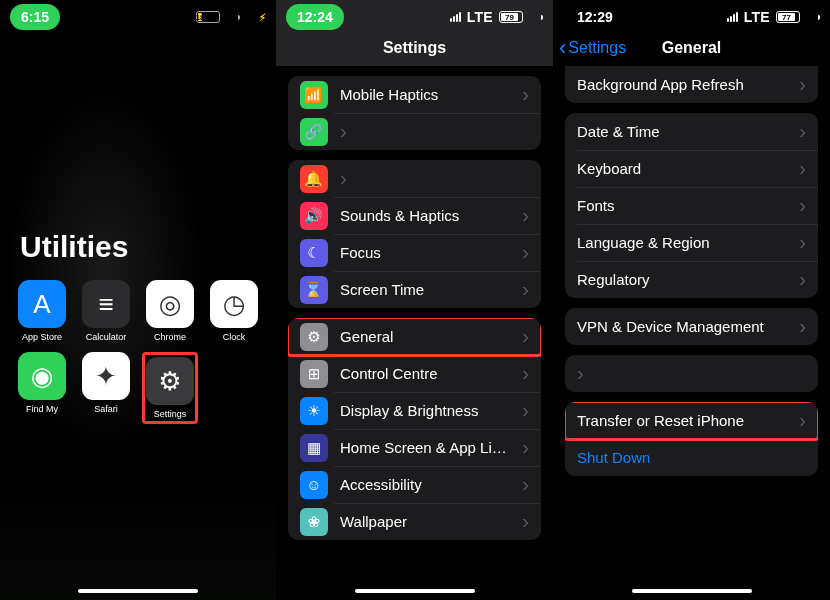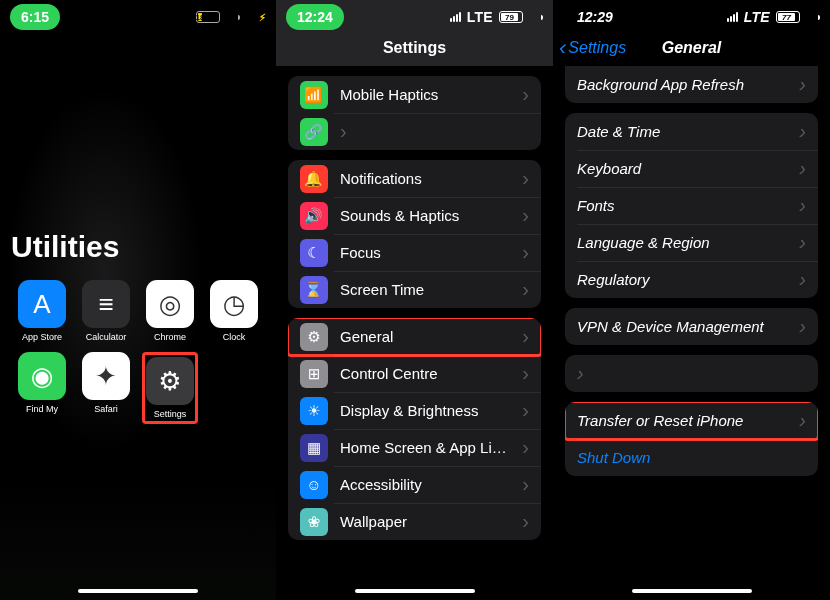--- a/index.html
+++ b/index.html
@@ -1,41 +1,41 @@
 <!DOCTYPE html>
 <html><head>
   <meta charset="utf-8">
   <style>
     * { margin: 0; padding: 0; box-sizing: border-box; -webkit-font-smoothing: antialiased; }
     body { background: #000; width: 830px; height: 600px; display: flex; font-family: -apple-system, "SF Pro Text", "Helvetica Neue", Arial, sans-serif; overflow: hidden; }
     .panel { position: relative; background: #000; color: #fff; overflow: hidden; }
     .panel1 { width: 276px; height: 600px; }
     .panel2 { width: 277px; height: 600px; }
-    .panel3 { width: 277px; height: 600px; font-style: italic; }
+    .panel3 { width: 277px; height: 600px; }
 
     
     .status-bar { display: flex; justify-content: space-between; align-items: center; height: 30px; padding: 4px 10px 0; font-size: 14px; font-weight: 600; }
     .time-pill { background: #30d158; color: #fff; padding: 5px 11px; border-radius: 14px; font-size: 14px; font-weight: 600; }
     .time-plain { color: #fff; padding-left: 14px; font-size: 14px; font-weight: 600; }
     .status-right { display: flex; align-items: center; gap: 6px; }
     .sig-text { font-size: 14px; font-weight: 600; letter-spacing: 0.3px; }
     .battery { display: flex; align-items: center; gap: 18px; }
     .bat-body { width: 24px; height: 12px; border: 1px solid #aaa; border-radius: 3px; position: relative; display: flex; align-items: center; }
     .bat-fill { height: 8px; background: #ffd60a; border-radius: 1px; margin-left: 1px; display: flex; align-items: center; justify-content: center; }
     .bat-num { font-size: 8px; color: #000; font-weight: 700; }
     .bat-cap { width: 2px; height: 5px; background: #aaa; border-radius: 0 2px 2px 0; }
     .bat-bolt { font-size: 10px; color: #ffd60a; margin-left: 1px; }
     .sig-bars { display: inline-flex; align-items: flex-end; gap: 1px; height: 10px; }
     .sig-bars span { width: 2px; background: #fff; border-radius: 1px; }
     .sb1{height:4px}.sb2{height:6px}.sb3{height:8px}.sb4{height:10px}
 
     
     .panel1 .wall { position:absolute; inset:0; background: radial-gradient(ellipse 140px 260px at 38% 45%, rgba(255,255,255,0.10), rgba(0,0,0,0) 70%), #000; }
     .panel1 .content { position:absolute; inset:0; }
-    .folder-title { font-size: 30px; font-weight: 700; margin: 200px 0 16px 11px; }
+    .folder-title { font-size: 30px; font-weight: 700; margin: 200px 0 16px 20px; }
     .app-grid { display: grid; grid-template-columns: repeat(4, 56px); gap: 10px 8px; padding: 0 14px; }
     .app { display: flex; flex-direction: column; align-items: center; gap: 4px; }
     .app-icon { width: 48px; height: 48px; border-radius: 11px; display: flex; align-items: center; justify-content: center; font-size: 26px; }
     .app-label { font-size: 9px; color: #fff; text-align: center; white-space: nowrap; }
     .highlight-box { border: 3px solid #ff3b30; border-radius: 4px; padding: 2px; }
 
     
     .nav-bar { height: 36px; display: flex; align-items: center; justify-content: center; position: relative; }
     .nav-title { font-size: 16px; font-weight: 600; }
     .nav-back { position: absolute; left: 6px; display: flex; align-items: center; gap: 2px; color: #0a84ff; font-size: 16px; }
@@ -153,21 +153,20 @@
         <div class="row-chev">›</div>
       </div>
       <div class="list-row">
         <div class="row-icon" style="background: rgb(48, 209, 88); color: rgb(255, 255, 255);">🔗</div>
         <div class="row-chev">›</div>
       </div>
     </div>
   <div class="list-group" id="p2-gb">
       <div class="list-row">
         <div class="row-icon" style="background: rgb(255, 59, 48); color: rgb(255, 255, 255);">🔔</div>
-        <div class="row-label">Notifications</div>
         <div class="row-chev">›</div>
       </div>
       <div class="list-row">
         <div class="row-icon" style="background: rgb(255, 45, 85); color: rgb(255, 255, 255);">🔊</div>
         <div class="row-label">Sounds &amp; Haptics</div>
         <div class="row-chev">›</div>
       </div>
       <div class="list-row">
         <div class="row-icon" style="background: rgb(94, 92, 230); color: rgb(255, 255, 255);">☾</div>
         <div class="row-label">Focus</div>

